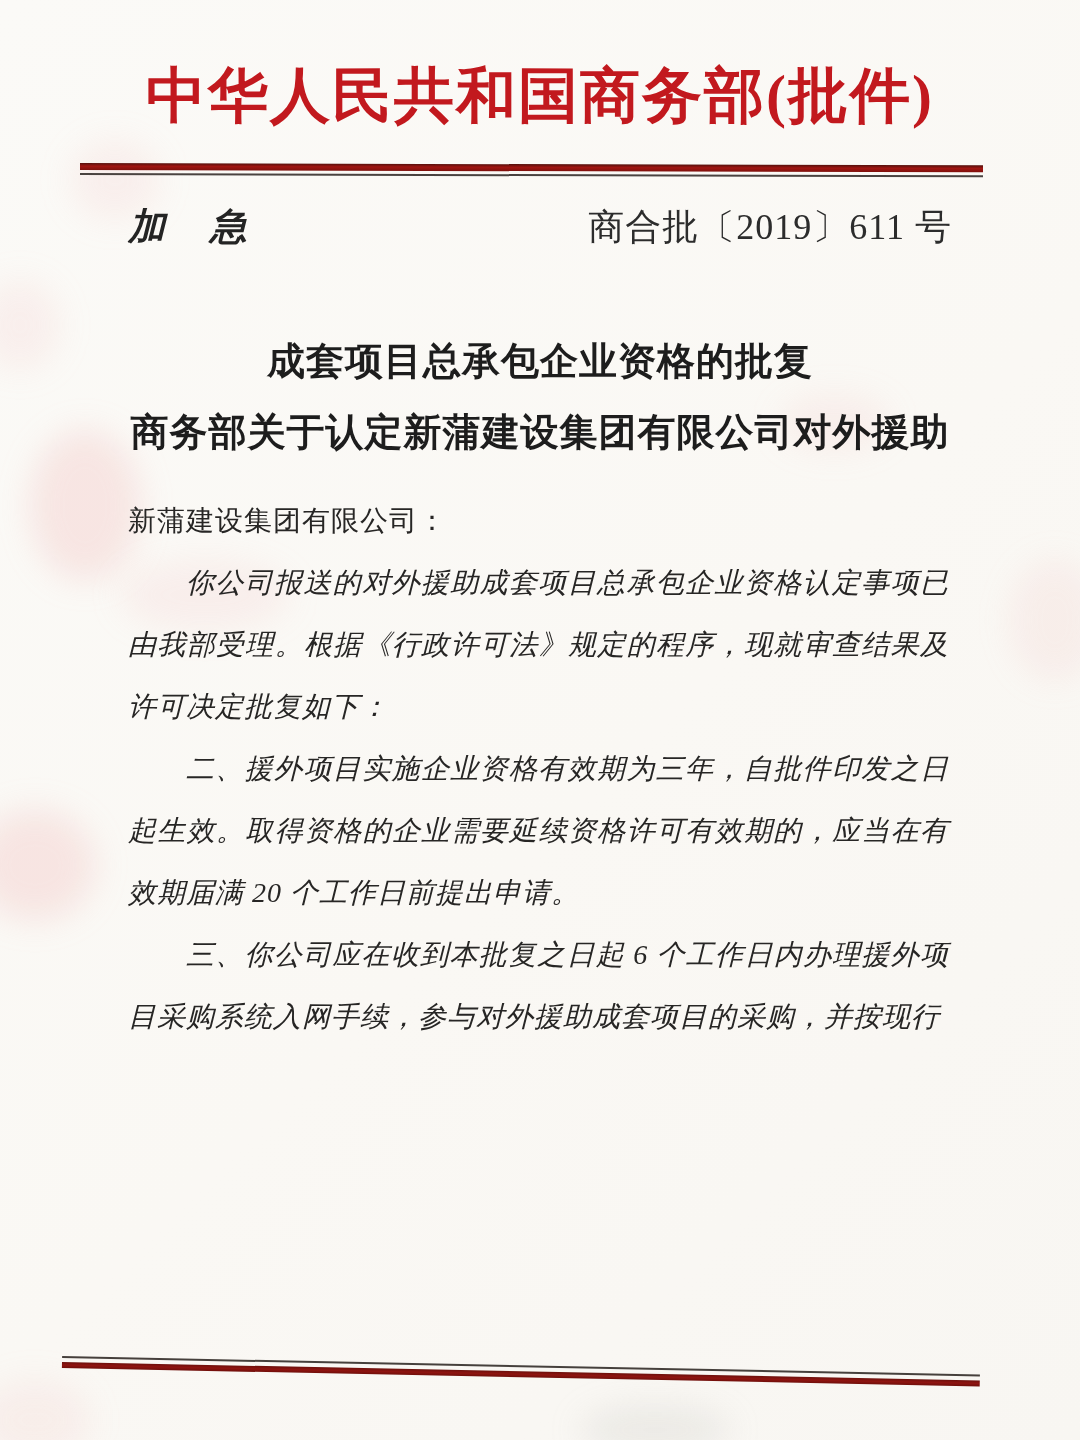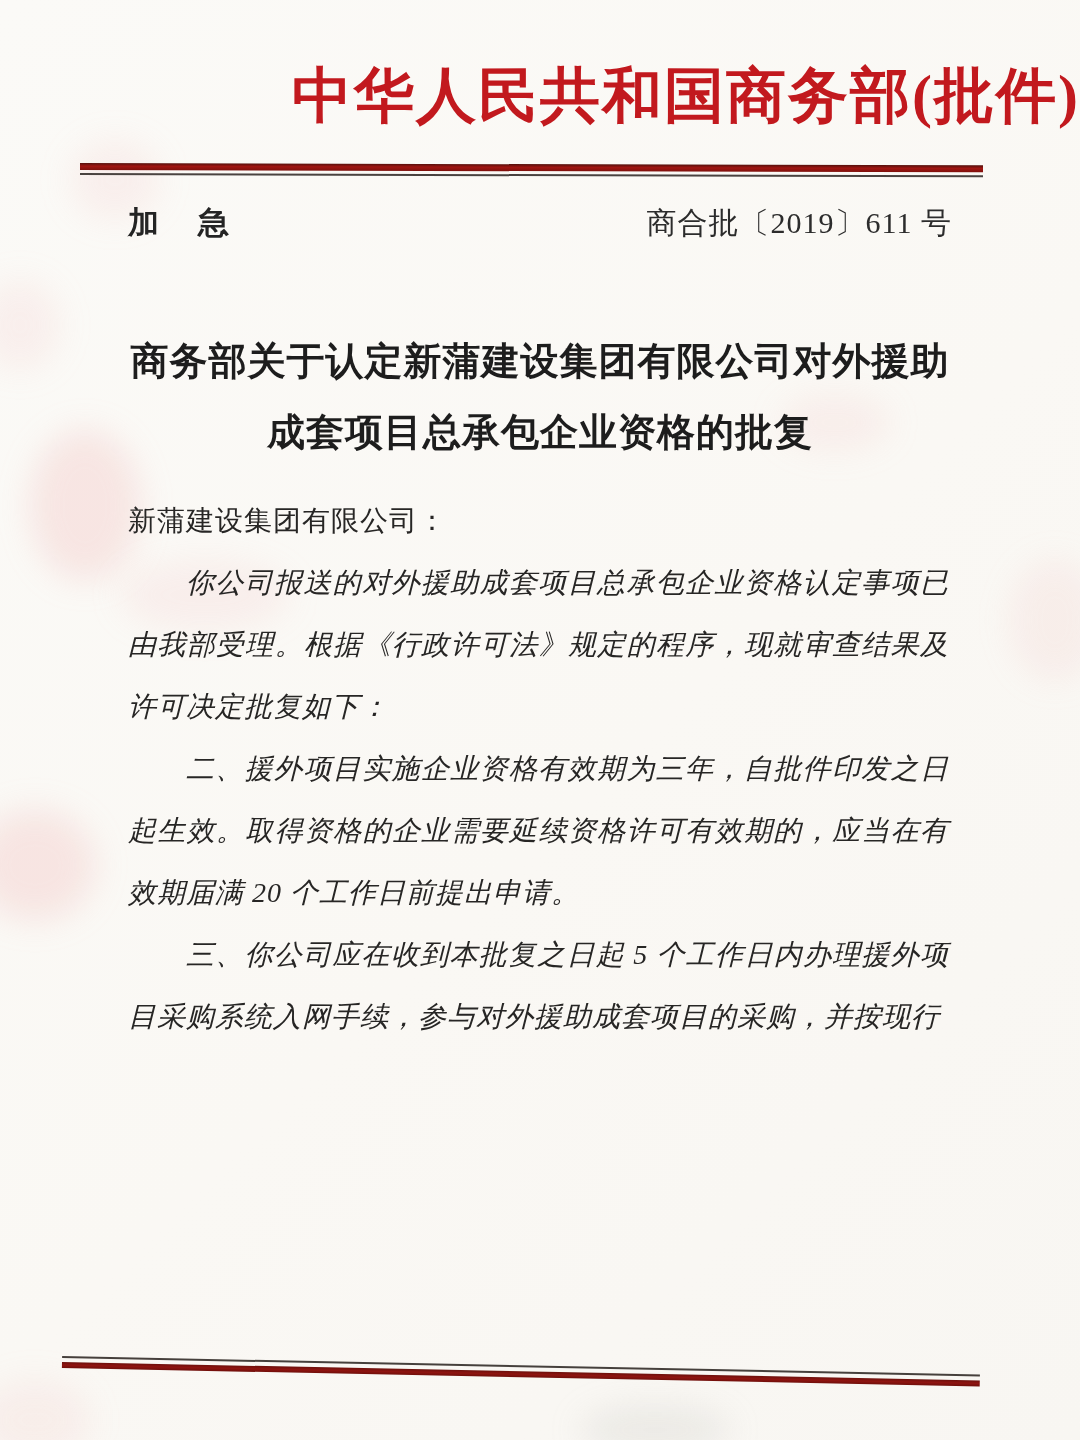--- a/index.html
+++ b/index.html
@@ -26,21 +26,21 @@
   }
   .pink { background: rgba(235, 160, 160, 0.22); }
   .pink-light { background: rgba(238, 180, 180, 0.14); }
   .gray { background: rgba(180, 175, 170, 0.18); }
 
   .masthead {
     position: absolute;
     top: 56px;
     left: 0;
     width: 100%;
-    text-align: right;
+    text-align: center;
     font-size: 60px;
     font-weight: bold;
     letter-spacing: 2px;
     color: var(--masthead-red, #c2191e);
     white-space: nowrap;
   }
   .masthead-rule {
     position: absolute;
     top: 163px;
     left: 80px;
@@ -62,26 +62,27 @@
     position: absolute;
     top: 202px;
     left: 128px;
     width: 824px;
     display: flex;
     justify-content: space-between;
     align-items: baseline;
   }
   .urgency {
     font-weight: bold;
-    font-size: 31px;
+    font-size: 37px;
     color: #242424;
     letter-spacing: 4px;
+    font-style: italic;
   }
   .doc-number {
-    font-size: 30px;
+    font-size: 36px;
     color: #2c2c2c;
     letter-spacing: 1px;
   }
 
   .doc-title {
     position: absolute;
     top: 326px;
     left: 60px;
     width: 960px;
     text-align: center;
@@ -146,29 +147,29 @@
     <div class="bar"></div>
     <div class="thin"></div>
   </div>
 
   <div class="meta-row">
     <span class="urgency">加　急</span>
     <span class="doc-number">商合批〔2019〕611 号</span>
   </div>
 
   <div class="doc-title">
+    <div>成套项目总承包企业资格的批复</div>
     <div>商务部关于认定新蒲建设集团有限公司对外援助</div>
-    <div>成套项目总承包企业资格的批复</div>
   </div>
 
   <div class="body-text">
     <p>新蒲建设集团有限公司：</p>
     <p class="indent">你公司报送的对外援助成套项目总承包企业资格认定事项已由我部受理。根据《行政许可法》规定的程序，现就审查结果及许可决定批复如下：</p>
     <p class="indent">二、援外项目实施企业资格有效期为三年，自批件印发之日起生效。取得资格的企业需要延续资格许可有效期的，应当在有效期届满 20 个工作日前提出申请。</p>
-    <p class="indent">三、你公司应在收到本批复之日起 5 个工作日内办理援外项目采购系统入网手续，参与对外援助成套项目的采购，并按现行</p>
+    <p class="indent">三、你公司应在收到本批复之日起 6 个工作日内办理援外项目采购系统入网手续，参与对外援助成套项目的采购，并按现行</p>
   </div>
 
   <div class="footer-rule">
     <div class="thin"></div>
     <div class="bar"></div>
   </div>
 
 </div>
 
 </body></html>

